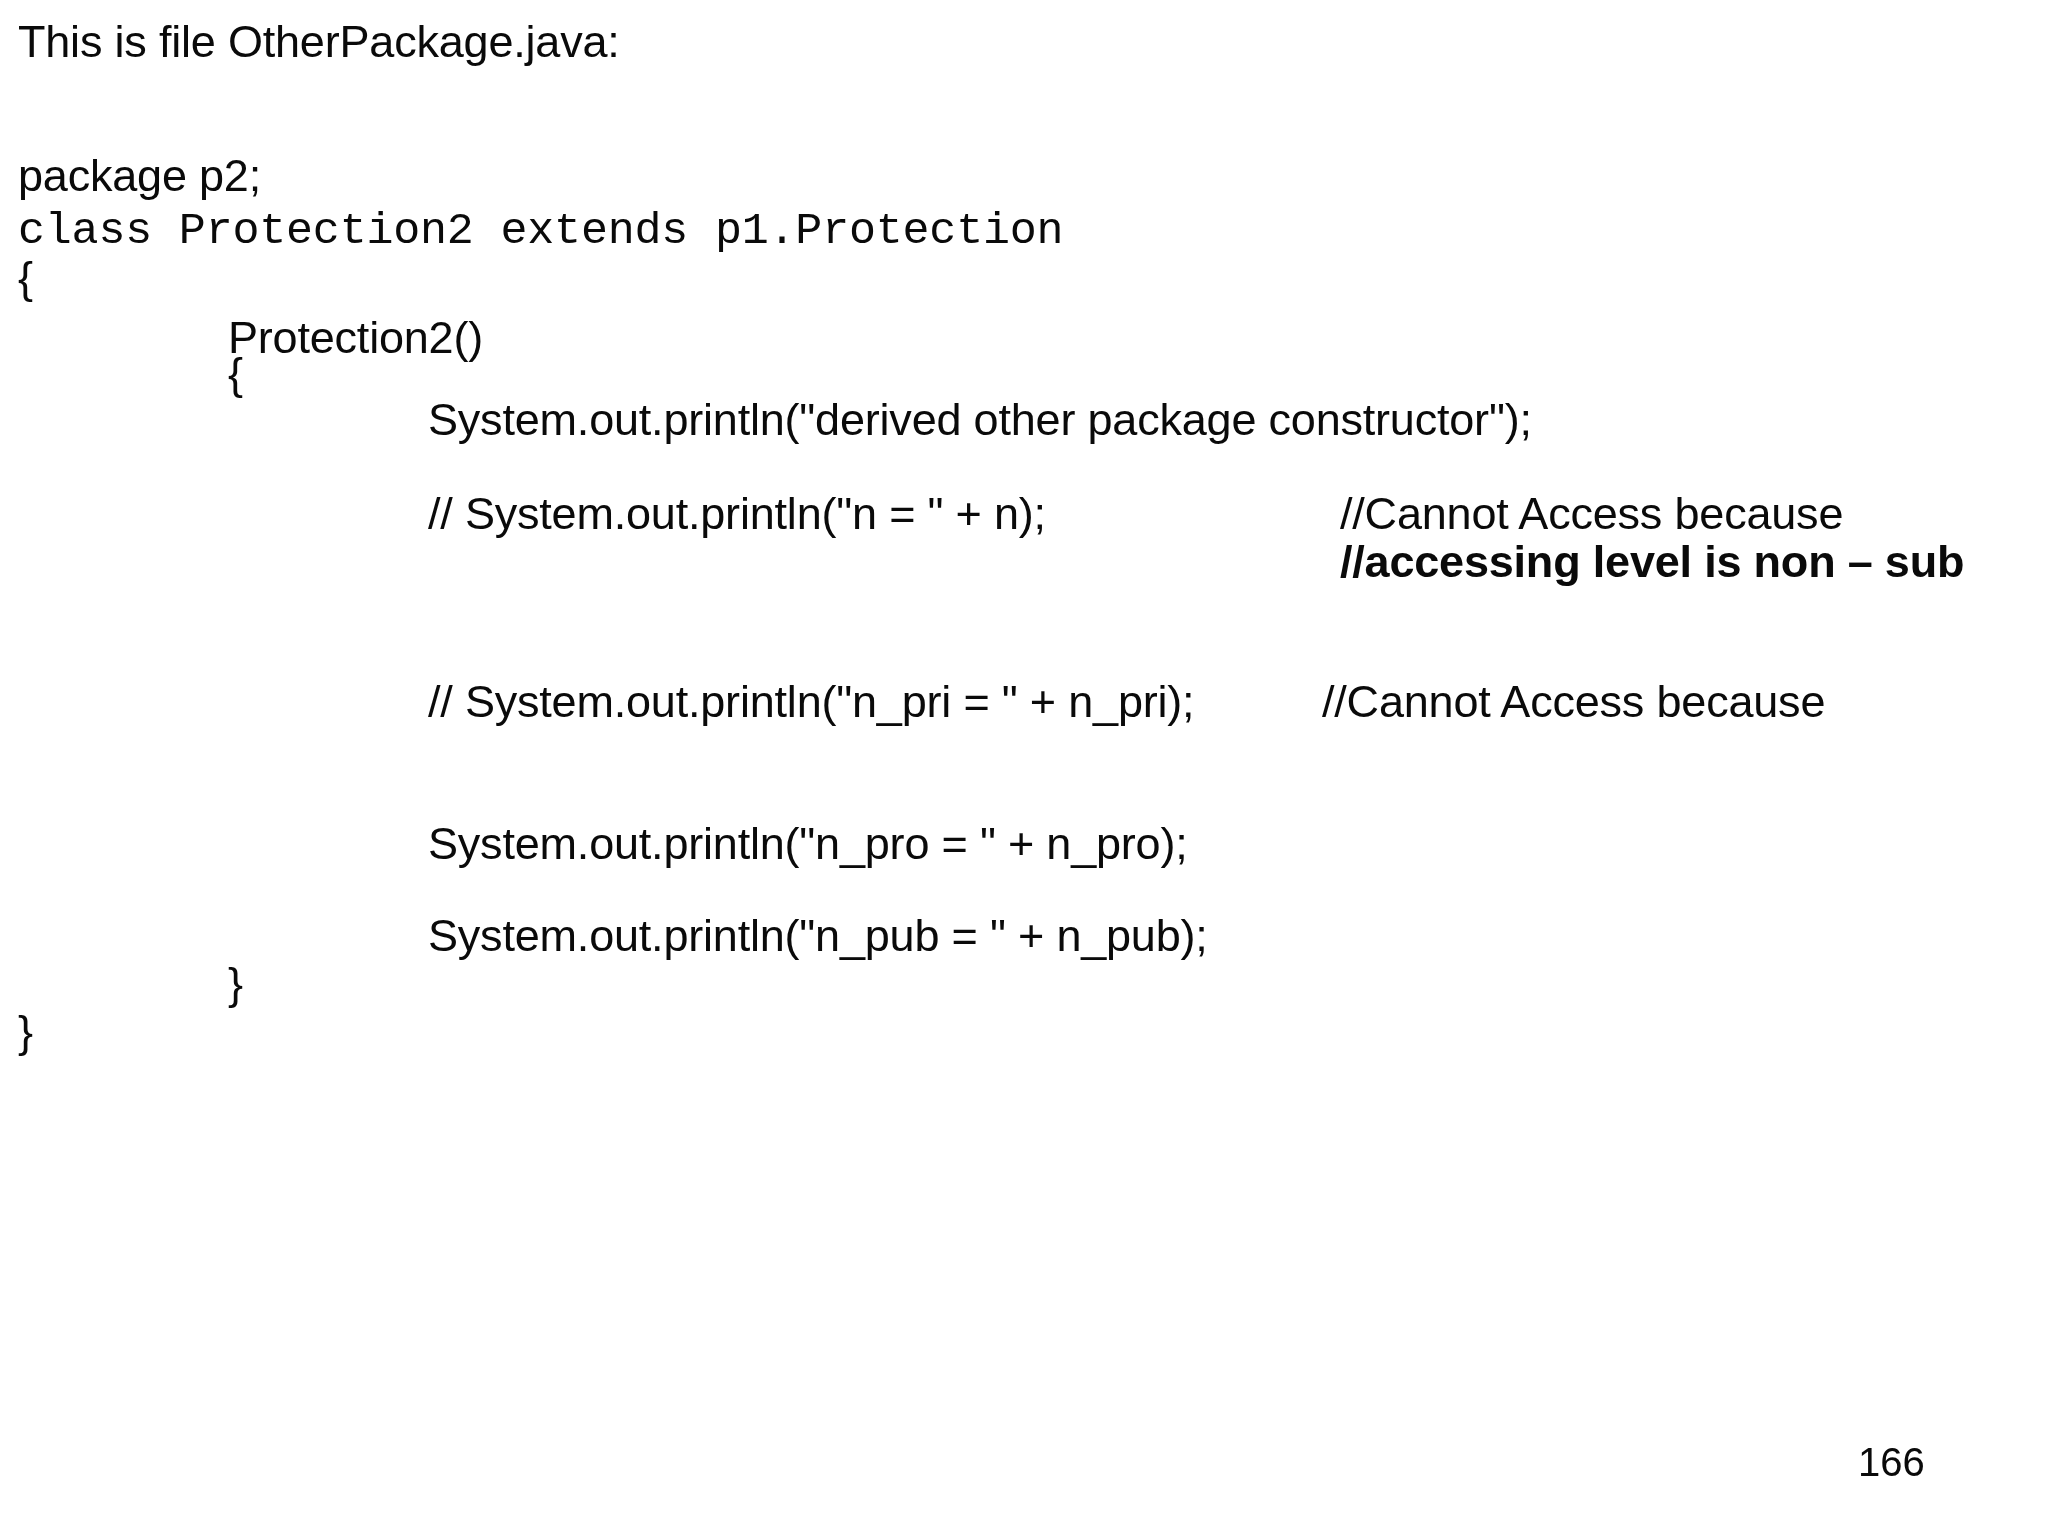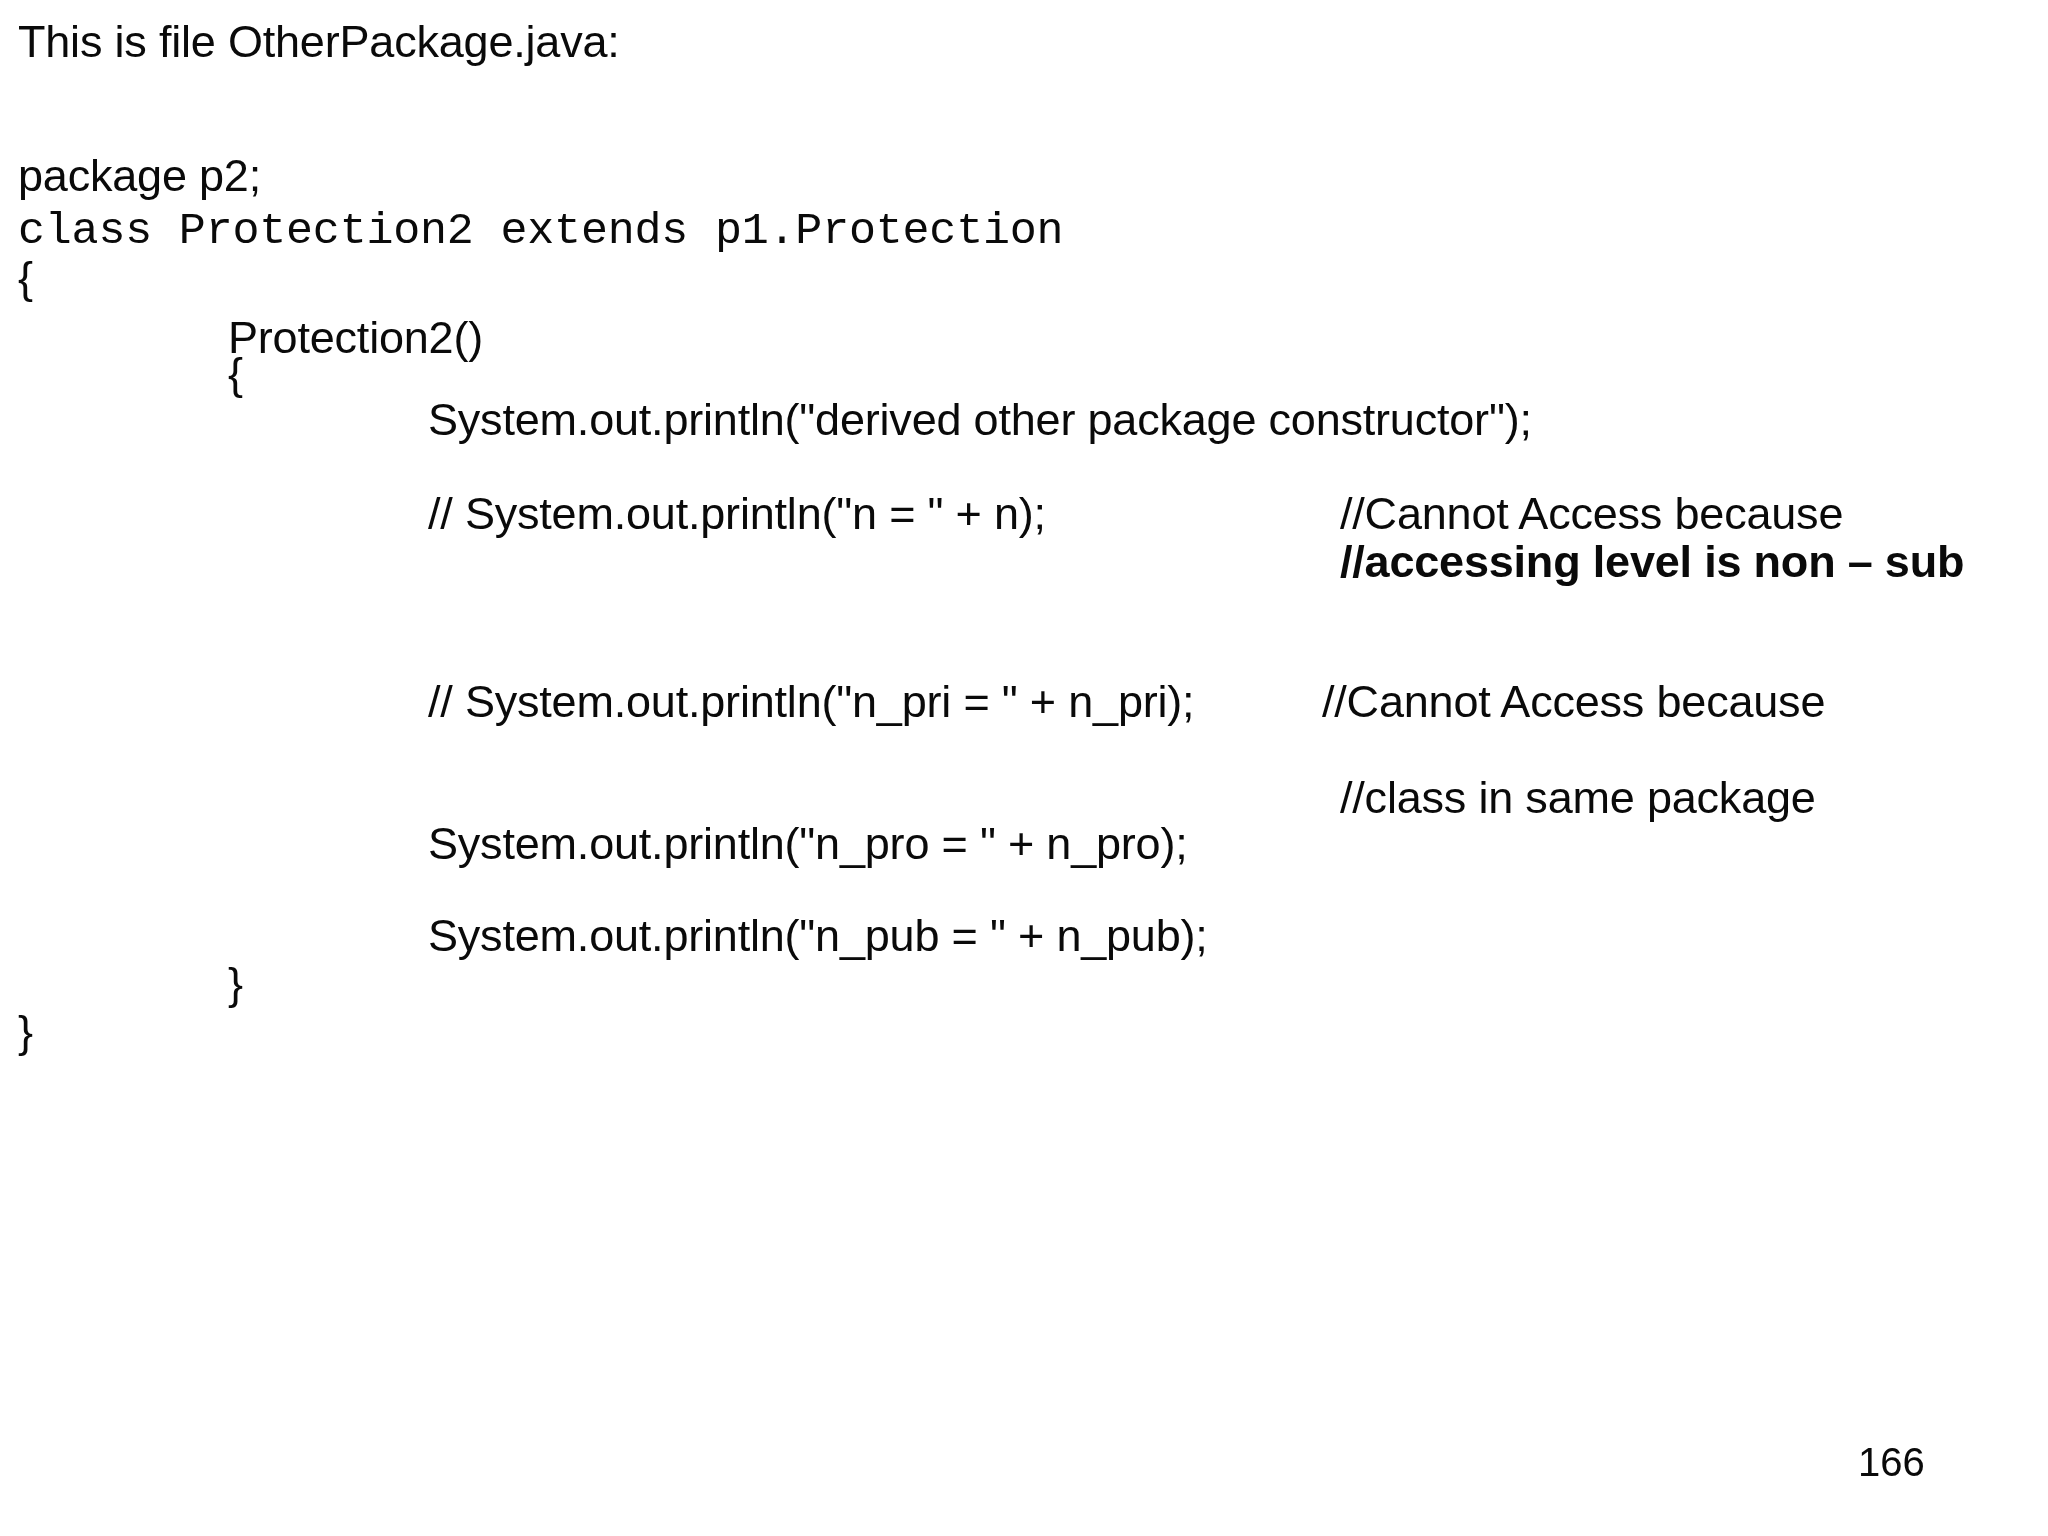--- a/index.html
+++ b/index.html
@@ -65,21 +65,20 @@
   <div class="line col-2" style="top: 396px;">System.out.println("derived other package constructor");</div>
 
   <div class="line col-2" style="top: 490px;">// System.out.println("n = " + n);</div>
 
   <div class="line col-cmt-a" style="top: 490px;">//Cannot Access because</div>
   <div class="line col-cmt-a" style="top: 538px; font-weight: bold;">//accessing level is non – sub</div>
 
   <div class="line col-2" style="top: 678px;">// System.out.println("n_pri = " + n_pri);</div>
 
   <div class="line col-cmt-b" style="top: 678px;">//Cannot Access because</div>
-  <div class="line col-cmt-b2" style="top: 774px;">//class in same package</div>
 
   <div class="line col-2" style="top: 820px;">System.out.println("n_pro = " + n_pro);</div>
 
   <div class="line col-2" style="top: 912px;">System.out.println("n_pub = " + n_pub);</div>
 
   <div class="line col-1" style="top: 960px;">}</div>
 
   <div class="line col-0" style="top: 1008px;">}</div>
 
   <div id="page-number">166</div>

